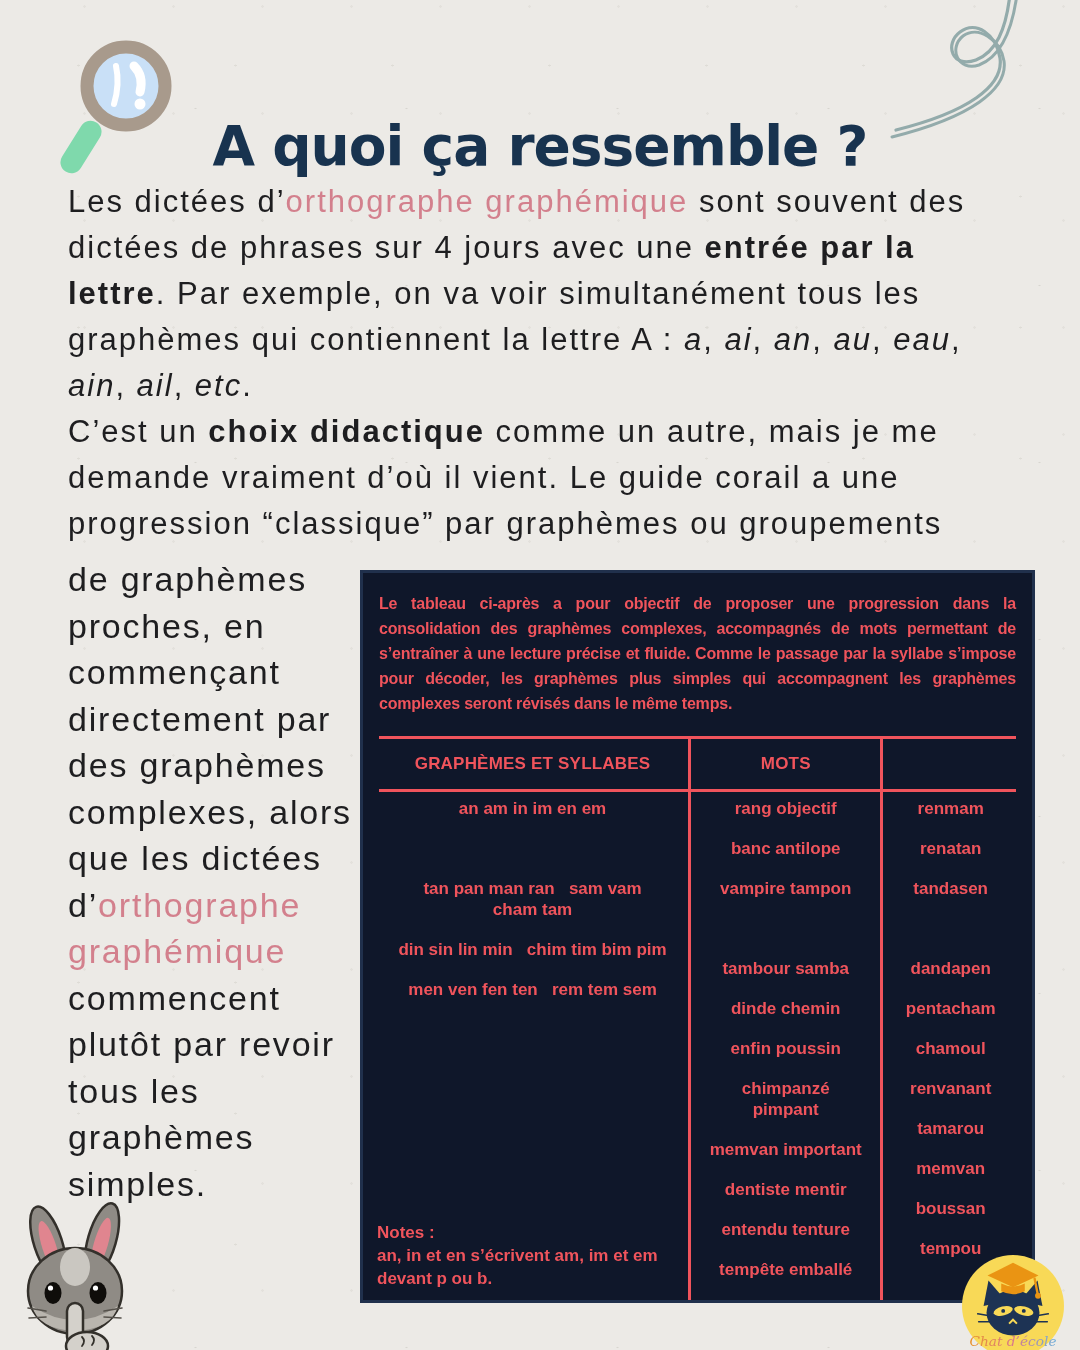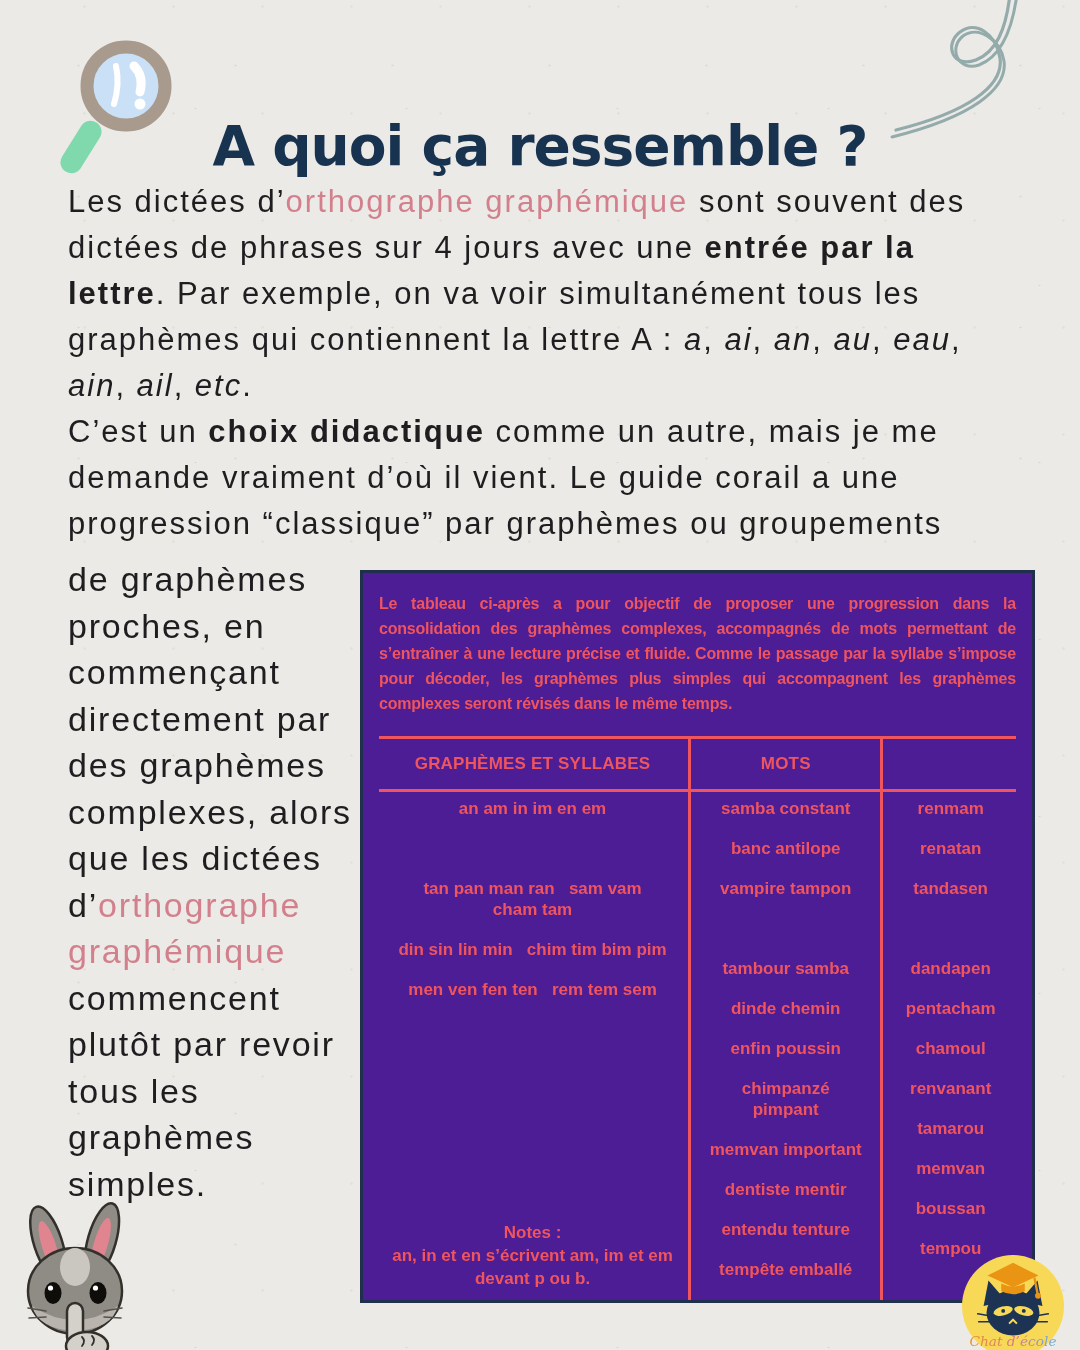--- a/index.html
+++ b/index.html
@@ -30,21 +30,21 @@
   .side-text{
     position:absolute;left:68px;top:556px;width:294px;
     font-size:34px;line-height:46.5px;letter-spacing:1.8px;
   }
   .seg-pink{color:#d3808d;}
   .seg-bold{font-weight:bold;}
   .seg-italic{font-style:italic;}
 
   .table-box{
     position:absolute;left:360px;top:570px;width:675px;height:733px;
-    box-sizing:border-box;background:#4c1d95;border:3px solid #20304c;
+    box-sizing:border-box;background:#0f172a;border:3px solid #20304c;
     display:flex;flex-direction:column;padding:16px 14px 0 14px;overflow:hidden;
   }
   .t-intro{
     color:#f0545c;font-weight:600;font-size:16px;line-height:25px;
     letter-spacing:-0.2px;text-align:justify;margin:2px 2px 0 2px;
   }
   .t-rule{height:3px;background:#f0545c;margin:0 2px;flex-shrink:0;}
   .t-rule.r1{margin-top:20px;}
   .t-head{display:flex;align-items:stretch;height:50px;flex-shrink:0;}
   .t-hcell{
@@ -61,21 +61,21 @@
   }
   .col-1{width:49%;}
   .col-2{width:30%;}
   .col-1,.col-2{border-right:3px solid #f0545c;}
   .col-3{width:21%;}
   .t-item{
     line-height:21px;min-height:21px;margin-bottom:19px;text-align:center;
     white-space:pre-line;max-width:100%;
   }
   .gap-xl{margin-top:40px;}
-  .t-notes{margin-top:auto;padding-bottom:10px;text-align:center;line-height:23px;}
+  .t-notes{margin-top:auto;padding-bottom:10px;line-height:23px;}
   .t-notes-title{font-weight:bold;}
 
   .rabbit{position:absolute;left:8px;bottom:0;width:138px;height:152px;}
   .logo{position:absolute;right:16px;bottom:-8px;width:102px;height:104px;}
 </style>
 </head>
 <body>
 
 <svg class="magnifier" viewBox="0 0 118 142">
   <rect x="14" y="84" width="22" height="58" rx="11" fill="#7fd9ac" transform="rotate(32 25 113)"></rect>
@@ -115,21 +115,21 @@
   <div class="t-body">
     <div class="t-col col-1">
       <div style="display:contents"><div class="t-item">an am in im en em</div><div class="t-item gap-xl">tan pan man ran&nbsp;&nbsp; sam vam
 cham tam</div><div class="t-item">din sin lin min&nbsp;&nbsp; chim tim bim pim</div><div class="t-item">men ven fen ten&nbsp;&nbsp; rem tem sem</div></div>
       <div class="t-notes">
         <div class="t-notes-title">Notes :</div>
         <div>an, in et en s’écrivent am, im et em devant p ou b.</div>
       </div>
     </div>
     <div class="t-col col-2">
-      <div style="display:contents"><div class="t-item">samba constant</div><div class="t-item">banc antilope</div><div class="t-item">vampire tampon</div><div class="t-item"></div><div class="t-item">tambour samba</div><div class="t-item">dinde chemin</div><div class="t-item">enfin poussin</div><div class="t-item">chimpanzé
+      <div style="display:contents"><div class="t-item">rang objectif</div><div class="t-item">banc antilope</div><div class="t-item">vampire tampon</div><div class="t-item"></div><div class="t-item">tambour samba</div><div class="t-item">dinde chemin</div><div class="t-item">enfin poussin</div><div class="t-item">chimpanzé
 pimpant</div><div class="t-item">memvan important</div><div class="t-item">dentiste mentir</div><div class="t-item">entendu tenture</div><div class="t-item">tempête emballé</div></div>
     </div>
     <div class="t-col col-3">
       <div style="display:contents"><div class="t-item">renmam</div><div class="t-item">renatan</div><div class="t-item">tandasen</div><div class="t-item"></div><div class="t-item">dandapen</div><div class="t-item">pentacham</div><div class="t-item">chamoul</div><div class="t-item">renvanant</div><div class="t-item">tamarou</div><div class="t-item">memvan</div><div class="t-item">boussan</div><div class="t-item">tempou</div></div>
     </div>
   </div>
 </div>
 
 <svg class="rabbit" viewBox="0 0 138 152">
   <g transform="rotate(-18 40 45)">

